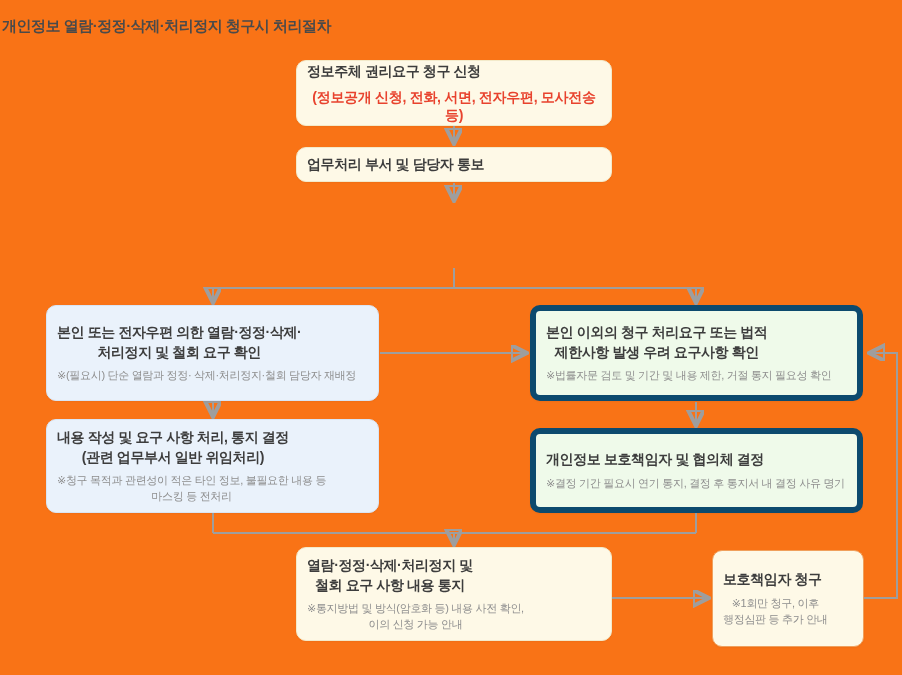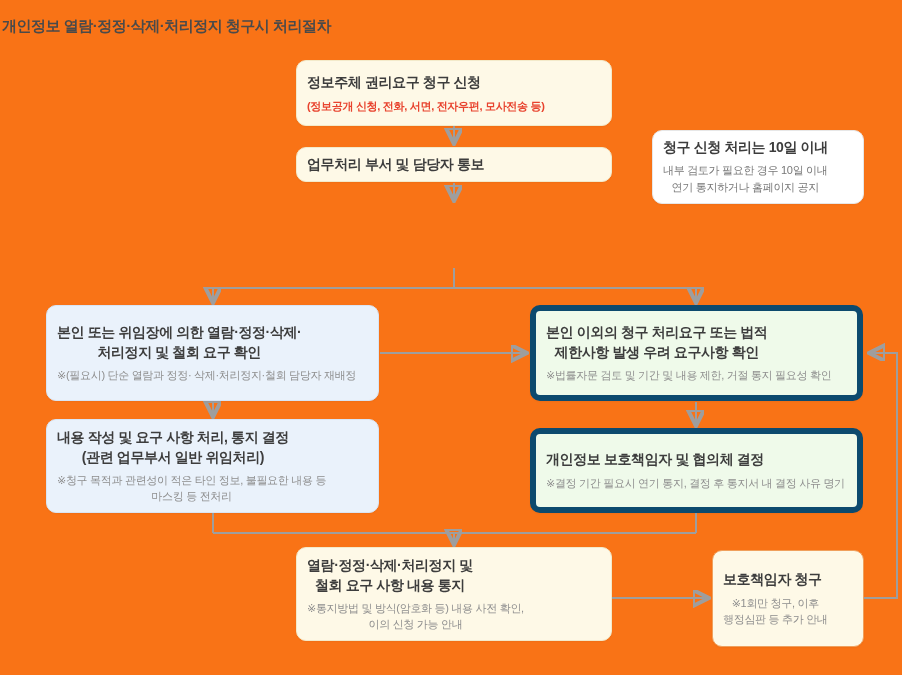--- a/index.html
+++ b/index.html
@@ -8,21 +8,21 @@
   .page-title{position:absolute;left:2px;top:17px;font-size:15px;font-weight:bold;color:#4a4a4a;letter-spacing:-0.5px;}
   .box{position:absolute;box-sizing:border-box;border-radius:10px;display:flex;flex-direction:column;align-items:flex-start;justify-content:center;text-align:center;padding:6px 10px;box-shadow:0 1px 2px rgba(0,0,0,0.04);}
   .cream{background:#FEF9E7;border:1px solid #F3EACA;}
   .blue{background:#EAF2FB;border:1px solid #D9E5F4;}
   .green{background:#EFFAEA;border:6px solid #0c4a6e;}
   .white{background:#ffffff;border:1px solid #E7E7E7;}
   .orange-border{border:1.5px solid #F0A05C;}
   .box-title{font-size:14px;font-weight:bold;color:#3d3d3d;line-height:1.45;letter-spacing:-0.4px;}
   .box-sub{font-size:11px;color:#8e8e8e;line-height:1.45;margin-top:6px;letter-spacing:-0.3px;}
   .box-sub.tight{margin-top:5px;}
-  .red-sub{font-size:11px;font-weight:bold;color:#E8432E;margin-top:7px;letter-spacing:-0.3px;}
+  .red-sub{font-size:14px;font-weight:bold;color:#E8432E;margin-top:7px;letter-spacing:-0.3px;}
   .note-title{font-size:14px;font-weight:bold;color:#3d3d3d;letter-spacing:-0.4px;}
   .note-sub{font-size:11px;color:#777;line-height:1.5;margin-top:5px;letter-spacing:-0.3px;}
   svg.connectors{position:absolute;left:0;top:0;width:902px;height:675px;pointer-events:none;}
   svg.connectors path{stroke:#9E9E9E;stroke-width:2;fill:none;}
 </style>
 </head>
 <body>
 
 <div id="canvas">
 
@@ -53,32 +53,25 @@
 
   <div class="box cream" style="left:296px;top:60px;width:316px;height:66px">
     <div class="box-title">정보주체 권리요구 청구 신청</div>
     <div class="red-sub">(정보공개 신청, 전화, 서면, 전자우편, 모사전송 등)</div>
   </div>
 
   <div class="box cream" style="left:296px;top:147px;width:316px;height:35px">
     <div class="box-title">업무처리 부서 및 담당자 통보</div>
   </div>
 
-  <div class="box white" style="left:652px;top:130px;width:212px;height:74px">
-    <div class="note-title">청구 신청 처리는 10일 이내</div>
-    <div class="note-sub">
-      <span>내부 검토가 필요한 경우 10일 이내</span><br>
-      <span>연기 통지하거나 홈페이지 공지</span>
-    </div>
-  </div>
 
 
   <div class="box blue" style="left:46px;top:305px;width:333px;height:96px">
     <div class="box-title">
-      <span>본인 또는 위임장에 의한 열람·정정·삭제·</span><br>
+      <span>본인 또는 전자우편 의한 열람·정정·삭제·</span><br>
       <span>처리정지 및 철회 요구 확인</span>
     </div>
     <div class="box-sub">※(필요시) 단순 열람과 정정· 삭제·처리정지·철회 담당자 재배정</div>
   </div>
 
   <div class="box green" style="left:530px;top:305px;width:333px;height:96px">
     <div class="box-title">
       <span>본인 이외의 청구 처리요구 또는 법적</span><br>
       <span>제한사항 발생 우려 요구사항 확인</span>
     </div>

